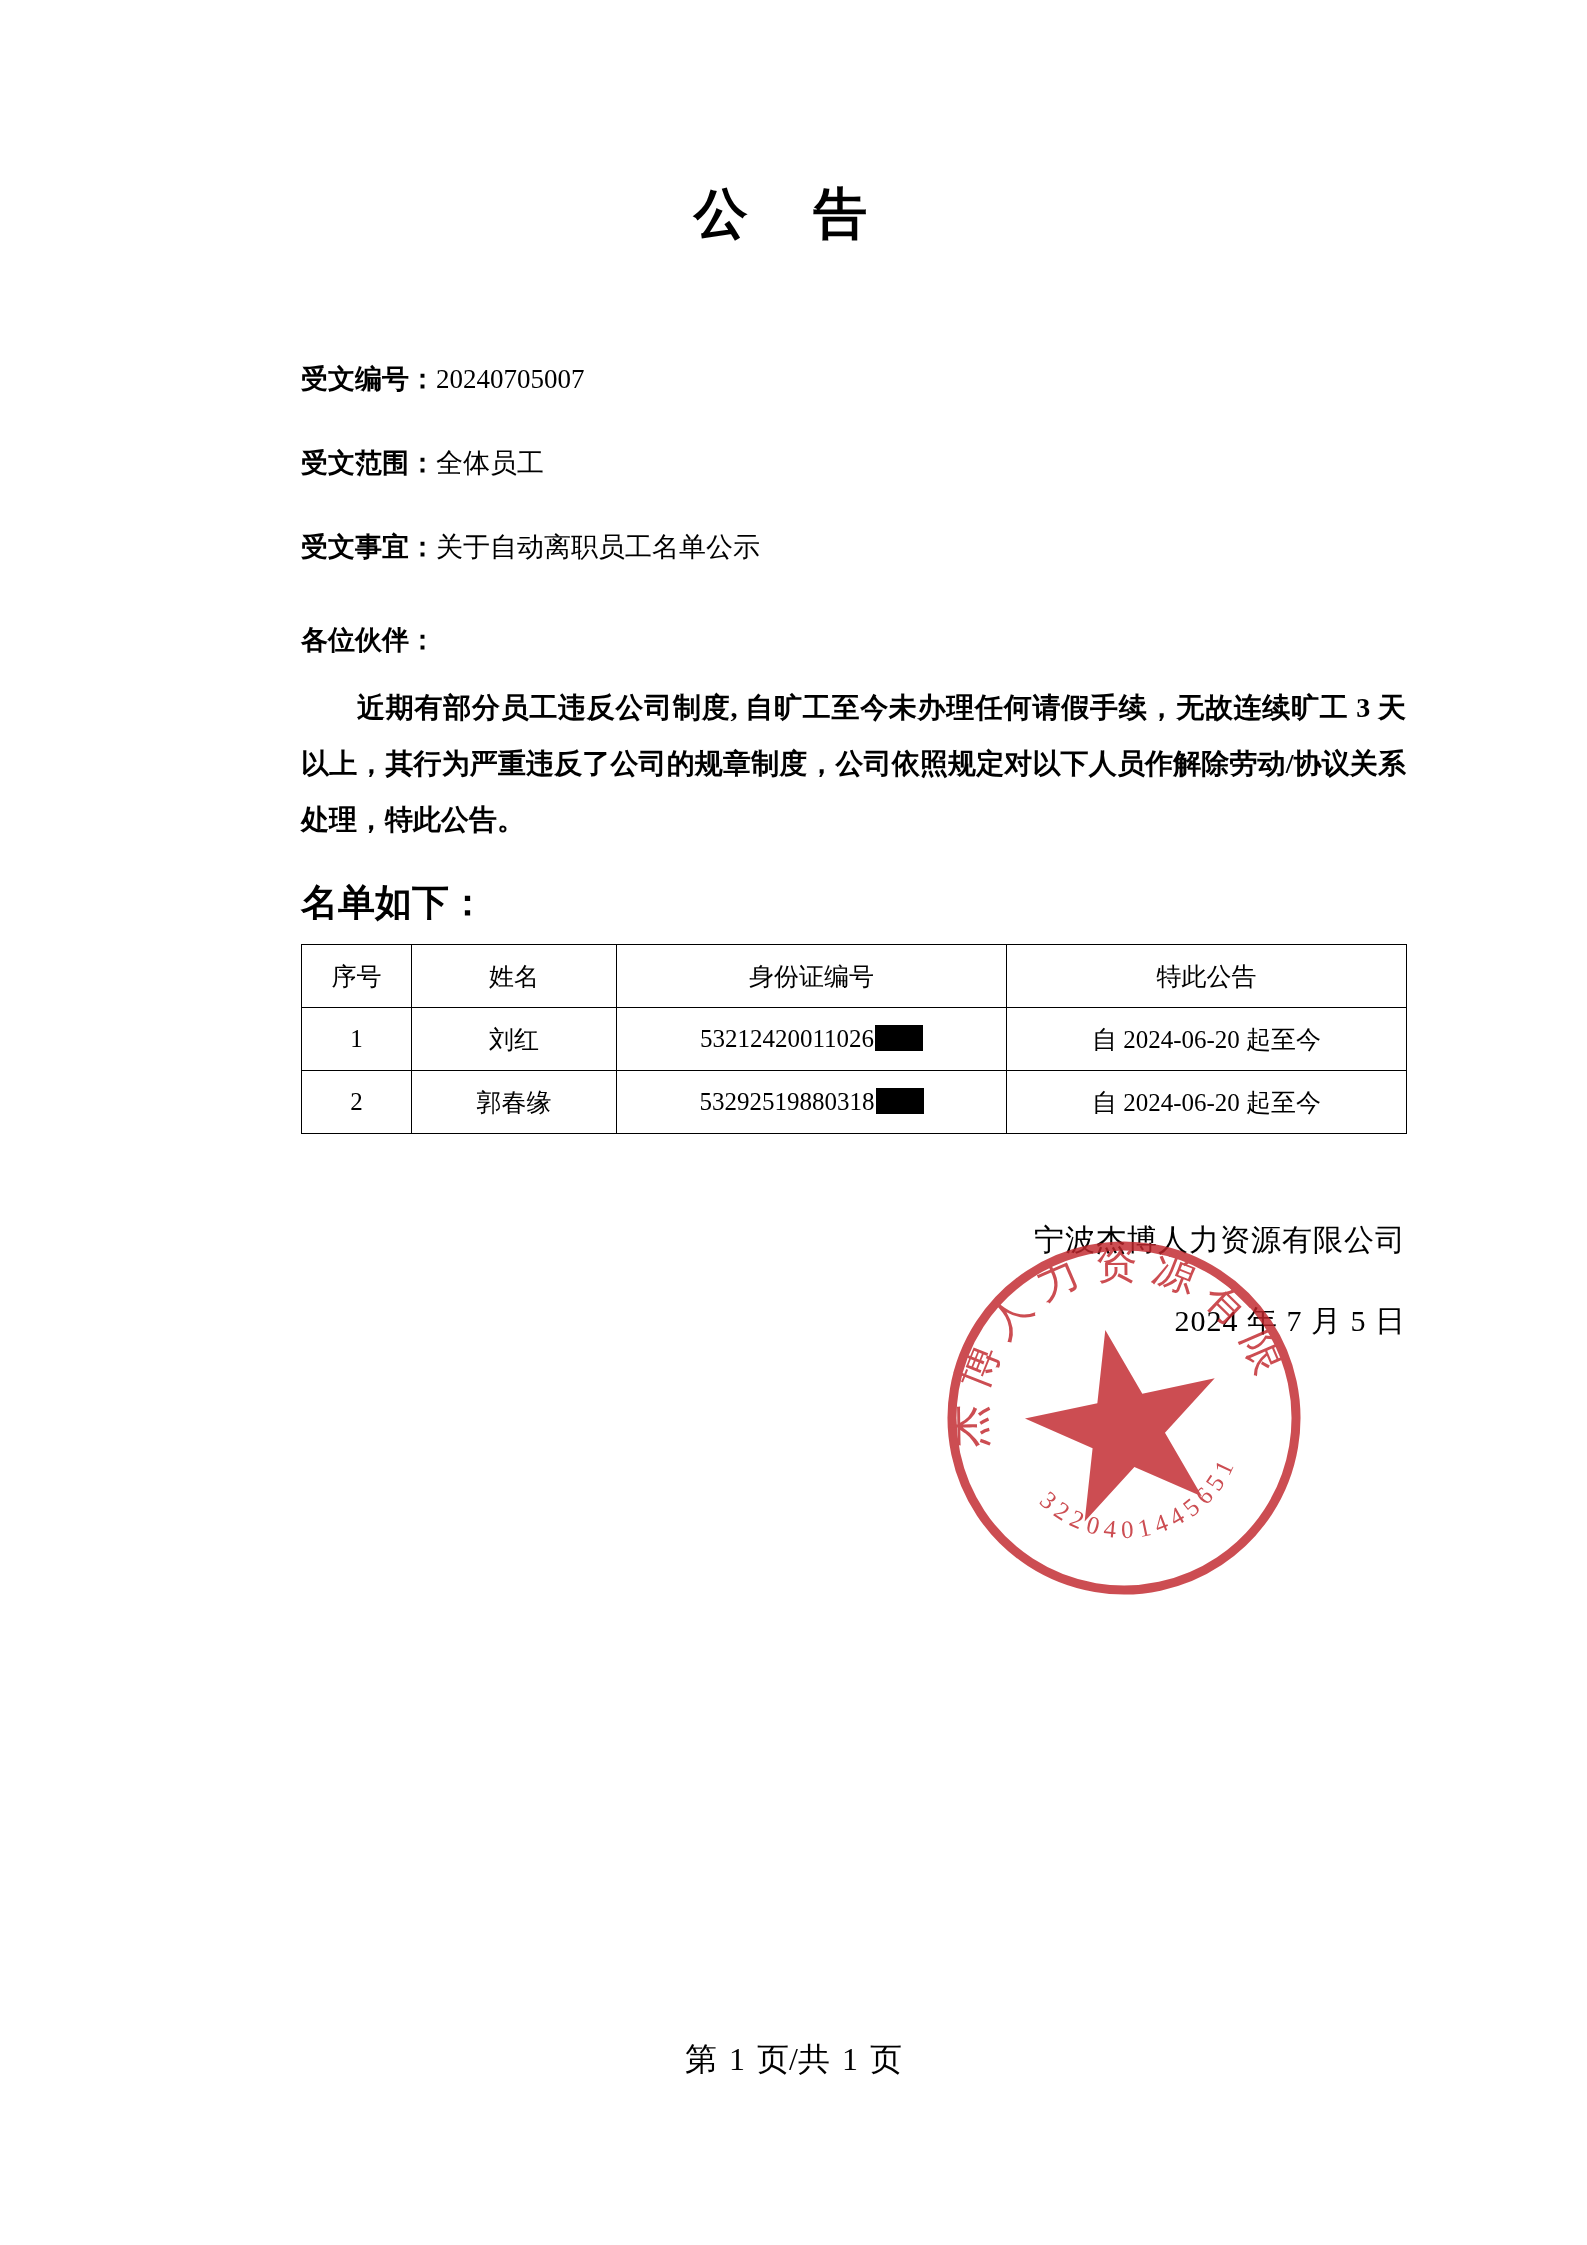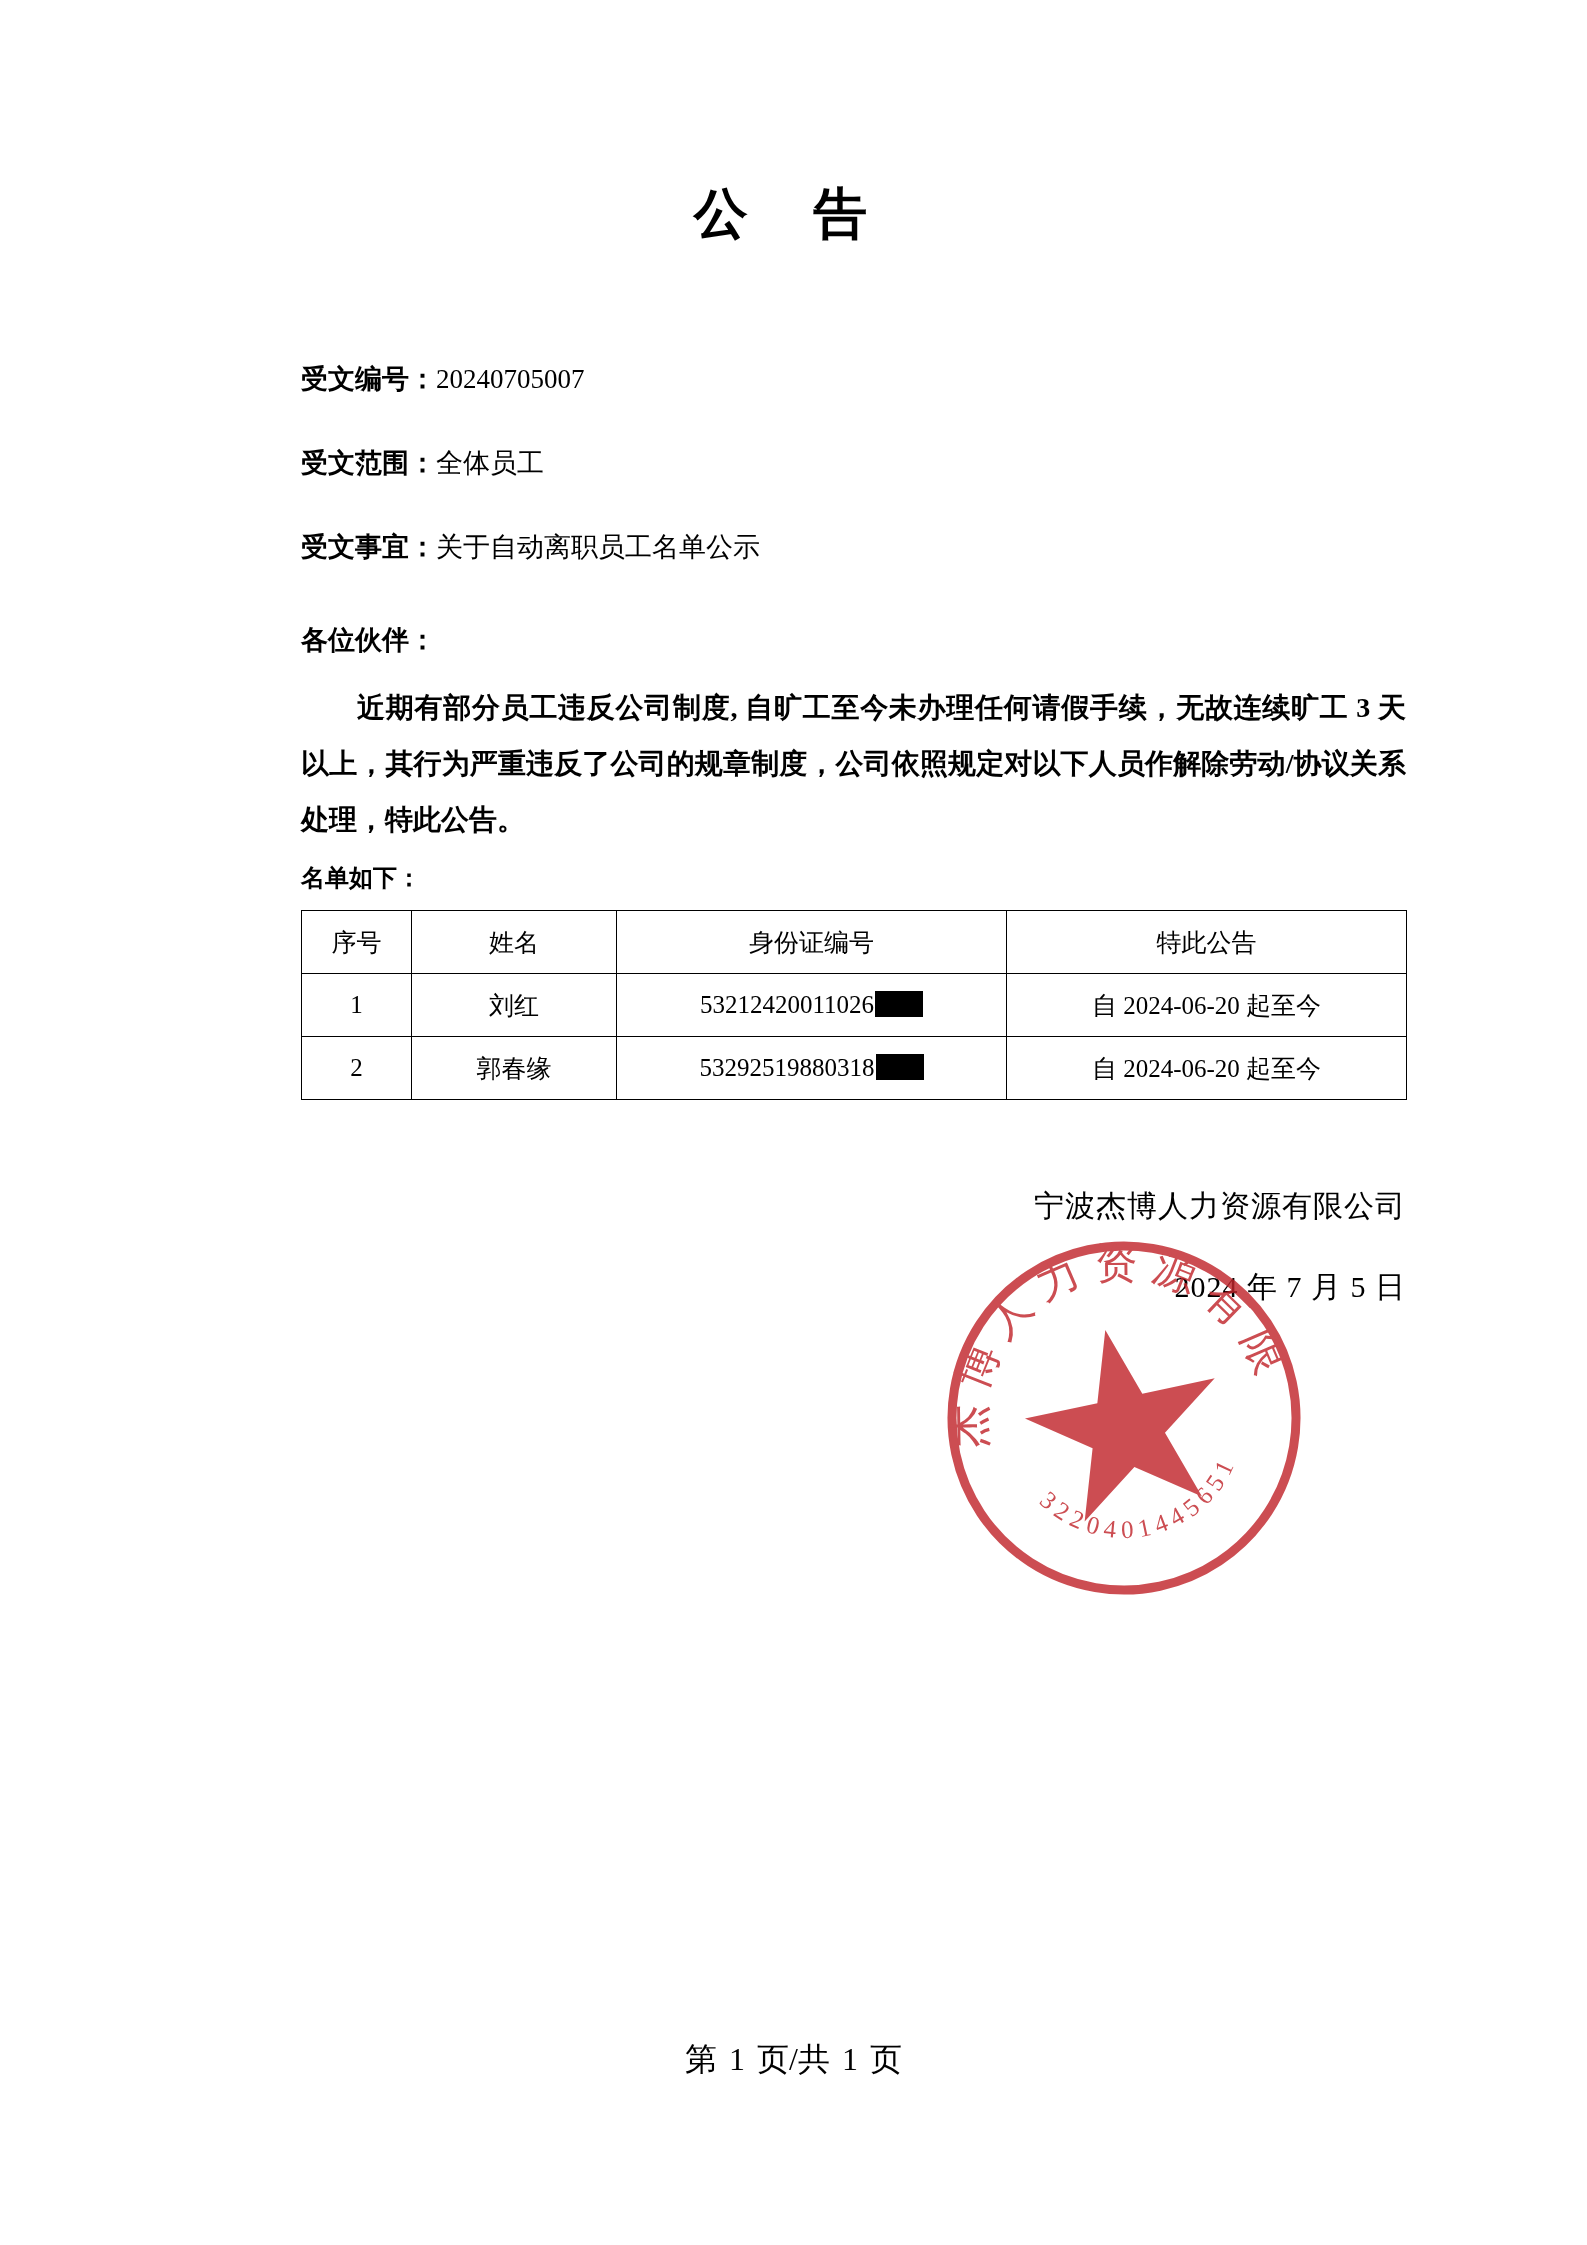--- a/index.html
+++ b/index.html
@@ -66,24 +66,24 @@
     font-size: 28px;
     line-height: 2.0;
     margin-top: 22px;
     text-indent: 56px;
     text-align: justify;
     width: 1105px;
     font-family: "Liberation Serif", "DejaVu Serif", serif;
     font-weight: bold;
   }
   .list-label {
-    font-size: 24px;
+    font-size: 37px;
     font-weight: bold;
     font-family: Liberation Serif, serif;
-    margin-top: 14px;
+    margin-top: 30px;
   }
   table.name-table {
     margin-top: 16px;
     border-collapse: collapse;
     width: 1105px;
     table-layout: fixed;
   }
   table.name-table td, table.name-table th {
     border: 1.5px solid #000000;
     text-align: center;

